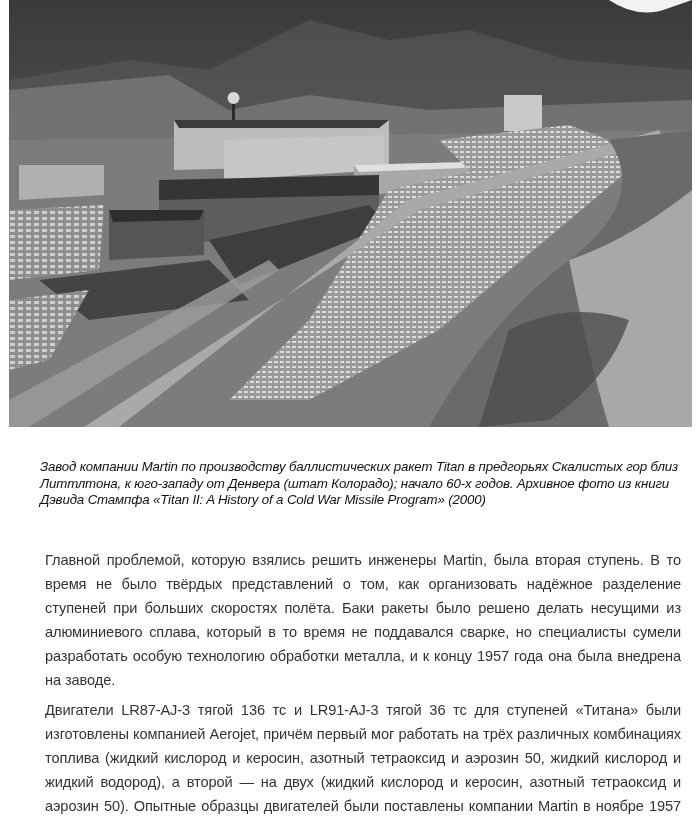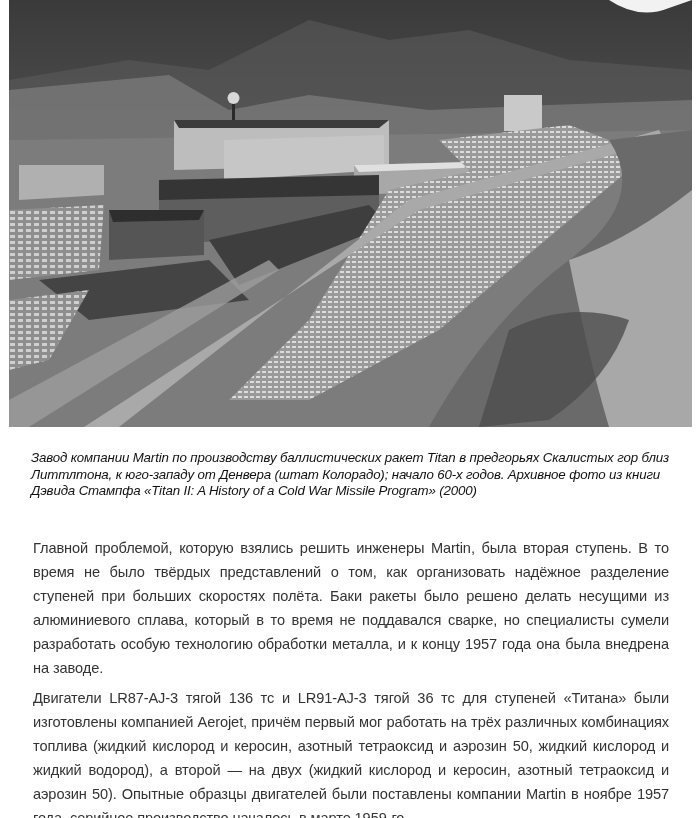--- a/index.html
+++ b/index.html
@@ -30,28 +30,28 @@
     }
     .caption {
       position: absolute;
       left: 27px;
       top: 446px;
       width: 650px;
       font-style: italic;
       font-size: 13.3px;
       line-height: 16.7px;
       color: #111111;
-      margin: 4px;
+      margin: 13px;
       letter-spacing: -0.15px;
     }
     .para {
       position: absolute;
       left: 33px;
       width: 636px;
-      margin: 0;
+      margin: 12px;
       font-size: 14.6px;
       line-height: 24px;
       color: #333333;
       text-align: justify;
       letter-spacing: -0.1px;
     }
     .p1 { top: 536px; }
     .p2 { top: 686px; }
   </style>
 </head>

